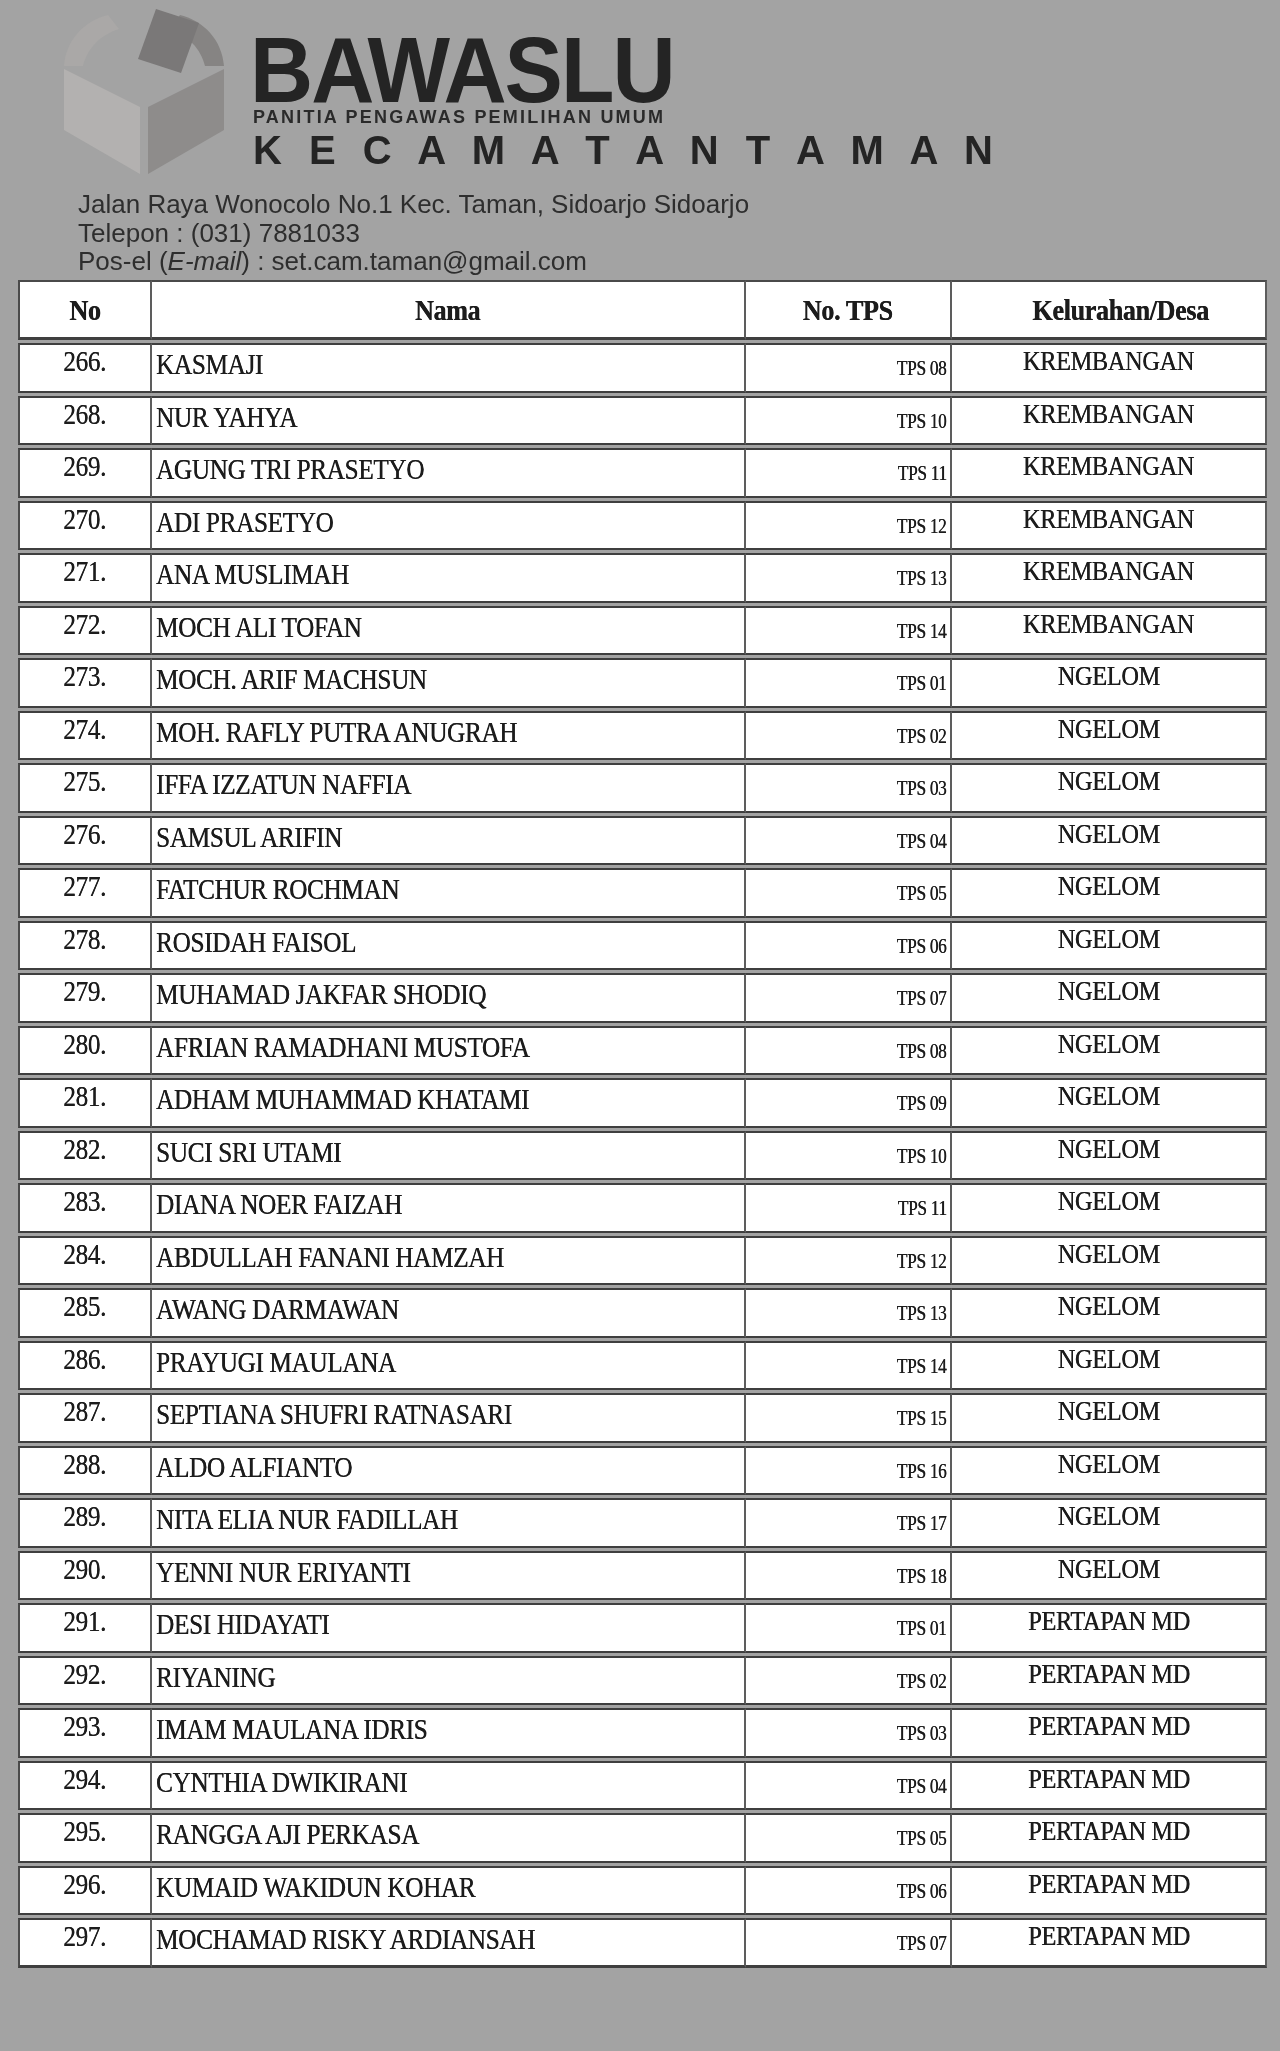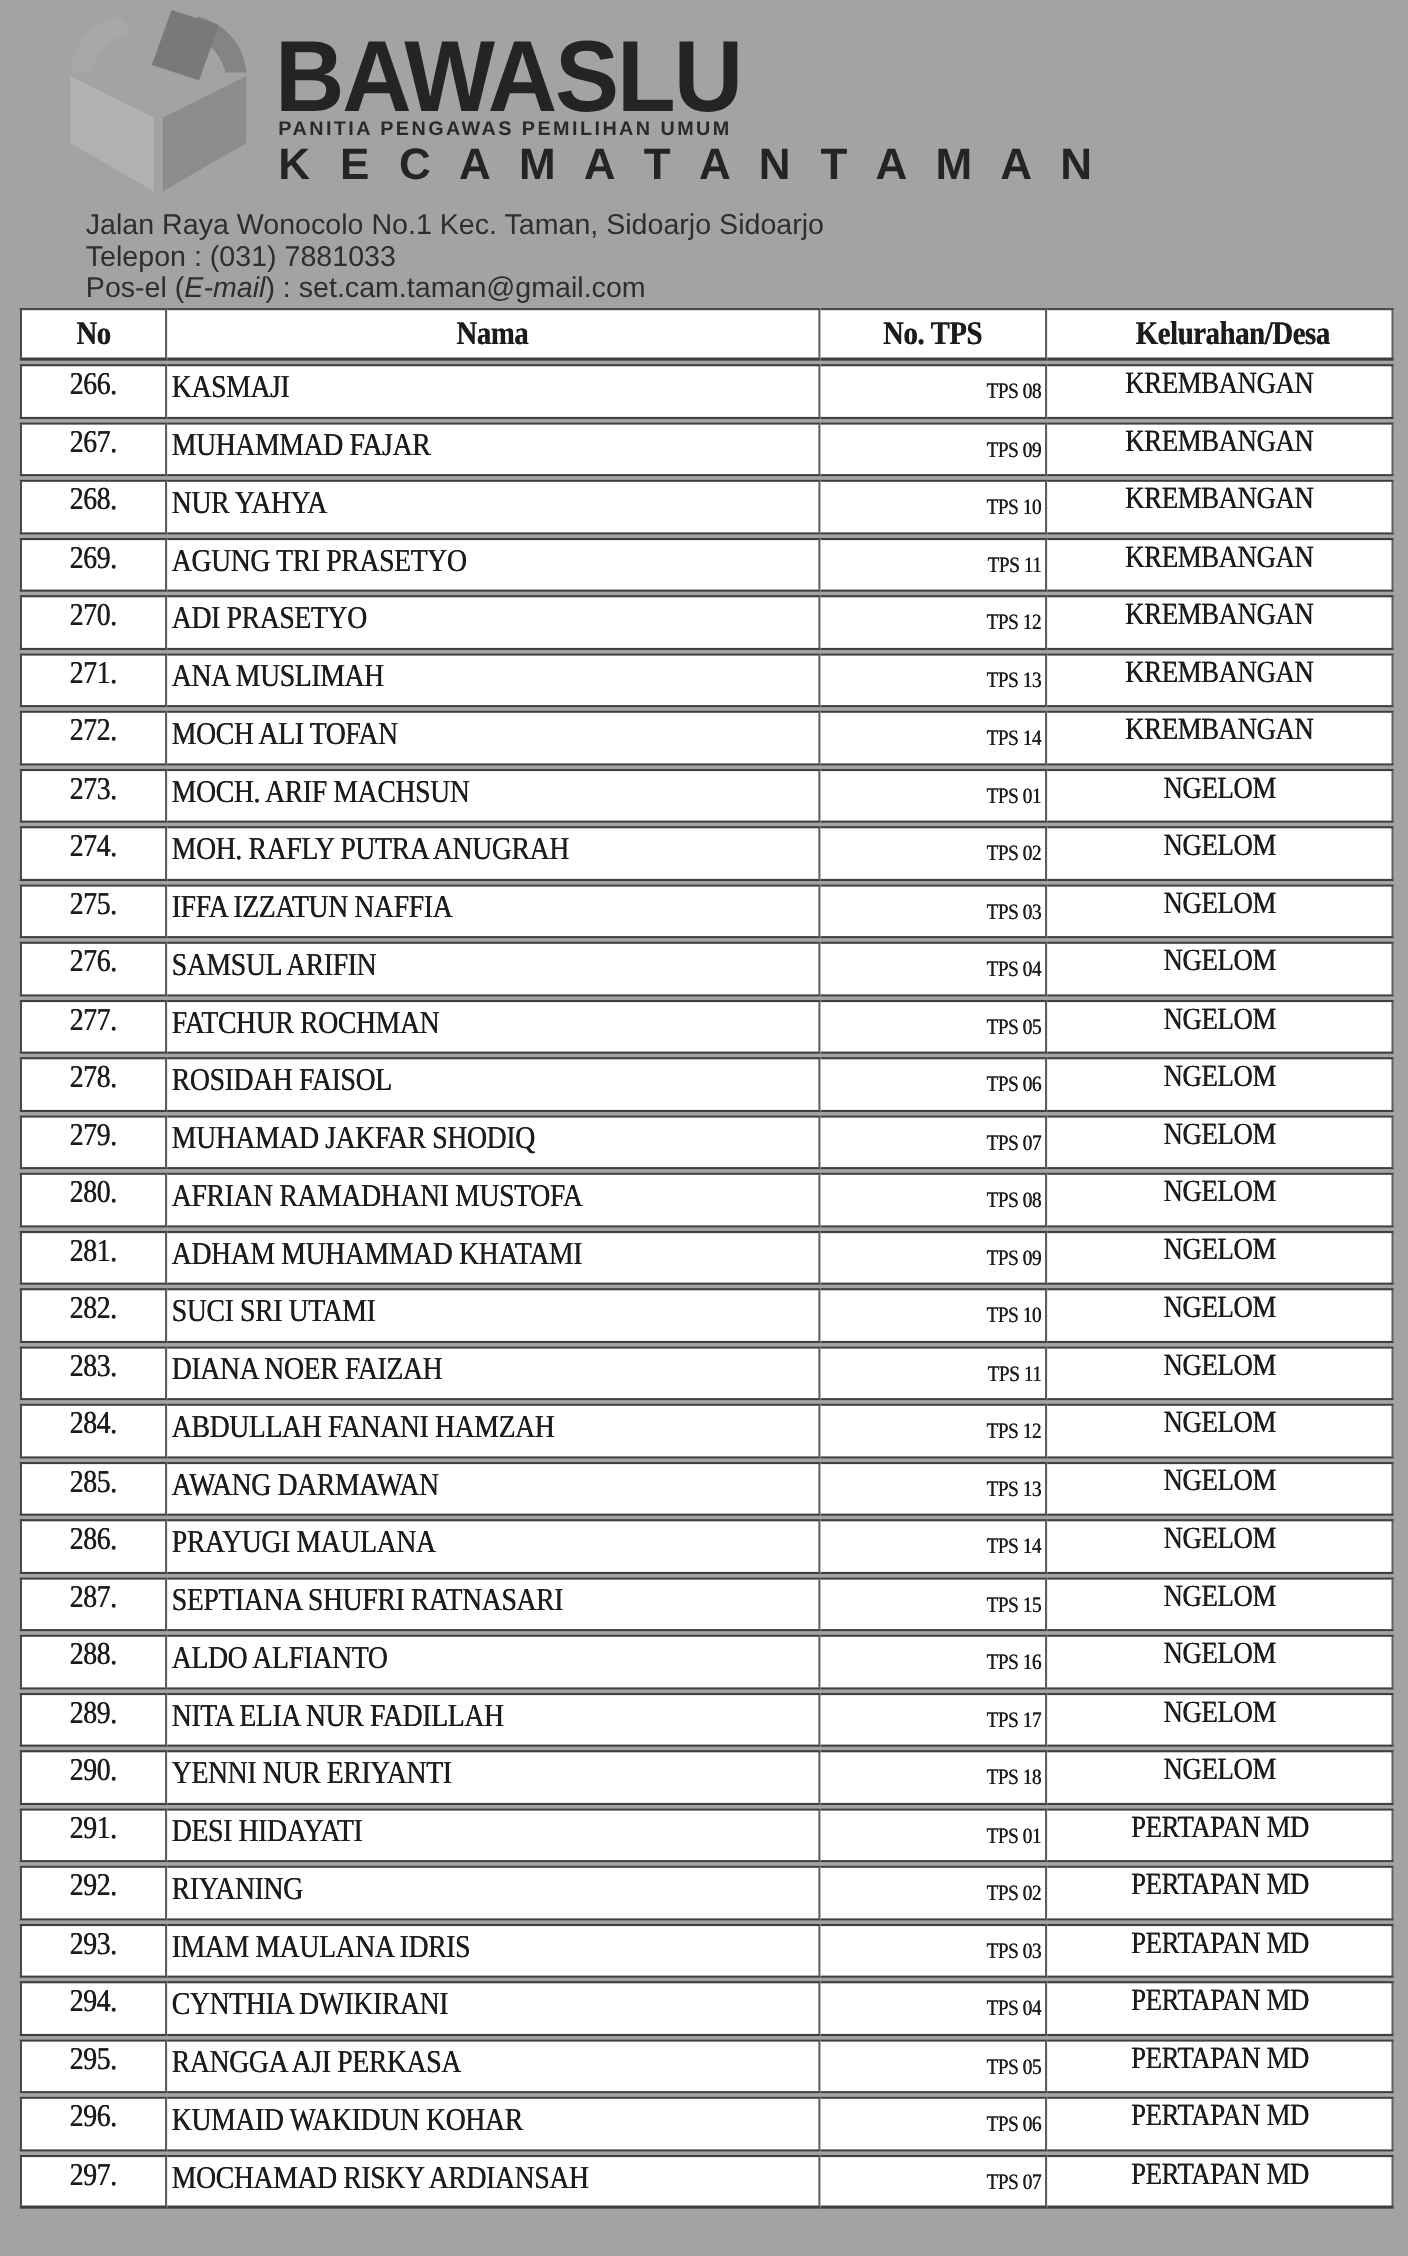--- a/index.html
+++ b/index.html
@@ -32,21 +32,21 @@
     position:absolute;left:18px;top:277px;width:1249px;
     table-layout:fixed;border-collapse:separate;border-spacing:0 3px;
     font-family:"Liberation Serif",serif;color:#1c1c1c;
   }
   .roster th,.roster td{
     box-sizing:border-box;padding:0;background:#ffffff;overflow:hidden;white-space:nowrap;
     border-top:2px solid #3f3f3f;border-bottom:2px solid #3f3f3f;border-right:2px solid #5d5d5d;
   }
   .roster th:first-child,.roster td:first-child{border-left:2px solid #4a4a4a;}
   .roster th{
-    height:48px;vertical-align:middle;text-align:center;
+    height:60px;vertical-align:middle;text-align:center;
     font-size:30px;font-weight:bold;border-bottom-width:3px;border-top-color:#4a4a4a;
   }
   .roster td{height:49.5px;vertical-align:top;}
   .roster tbody tr:last-child td{border-bottom-width:3px;}
   td.c-no{text-align:center;font-size:29px;}
   td.c-nama{text-align:left;padding:3px 4px 0 4px;font-size:29px;}
   td.c-tps{text-align:right;padding-top:12px;font-size:20px;}
   td.c-kel{text-align:center;font-size:28px;}
   th.h-kel span{padding-left:28px;}
   
@@ -95,26 +95,20 @@
       </tr>
     </thead>
     <tbody>
         <tr>
           <td class="c-no"><span class="t">266.</span></td>
           <td class="c-nama"><span class="t">KASMAJI</span></td>
           <td class="c-tps"><span class="t">TPS 08</span></td>
           <td class="c-kel"><span class="t">KREMBANGAN</span></td>
         </tr>
         <tr>
-          <td class="c-no"><span class="t">267.</span></td>
-          <td class="c-nama"><span class="t">MUHAMMAD FAJAR</span></td>
-          <td class="c-tps"><span class="t">TPS 09</span></td>
-          <td class="c-kel"><span class="t">KREMBANGAN</span></td>
-        </tr>
-        <tr>
           <td class="c-no"><span class="t">268.</span></td>
           <td class="c-nama"><span class="t">NUR YAHYA</span></td>
           <td class="c-tps"><span class="t">TPS 10</span></td>
           <td class="c-kel"><span class="t">KREMBANGAN</span></td>
         </tr>
         <tr>
           <td class="c-no"><span class="t">269.</span></td>
           <td class="c-nama"><span class="t">AGUNG TRI PRASETYO</span></td>
           <td class="c-tps"><span class="t">TPS 11</span></td>
           <td class="c-kel"><span class="t">KREMBANGAN</span></td>

